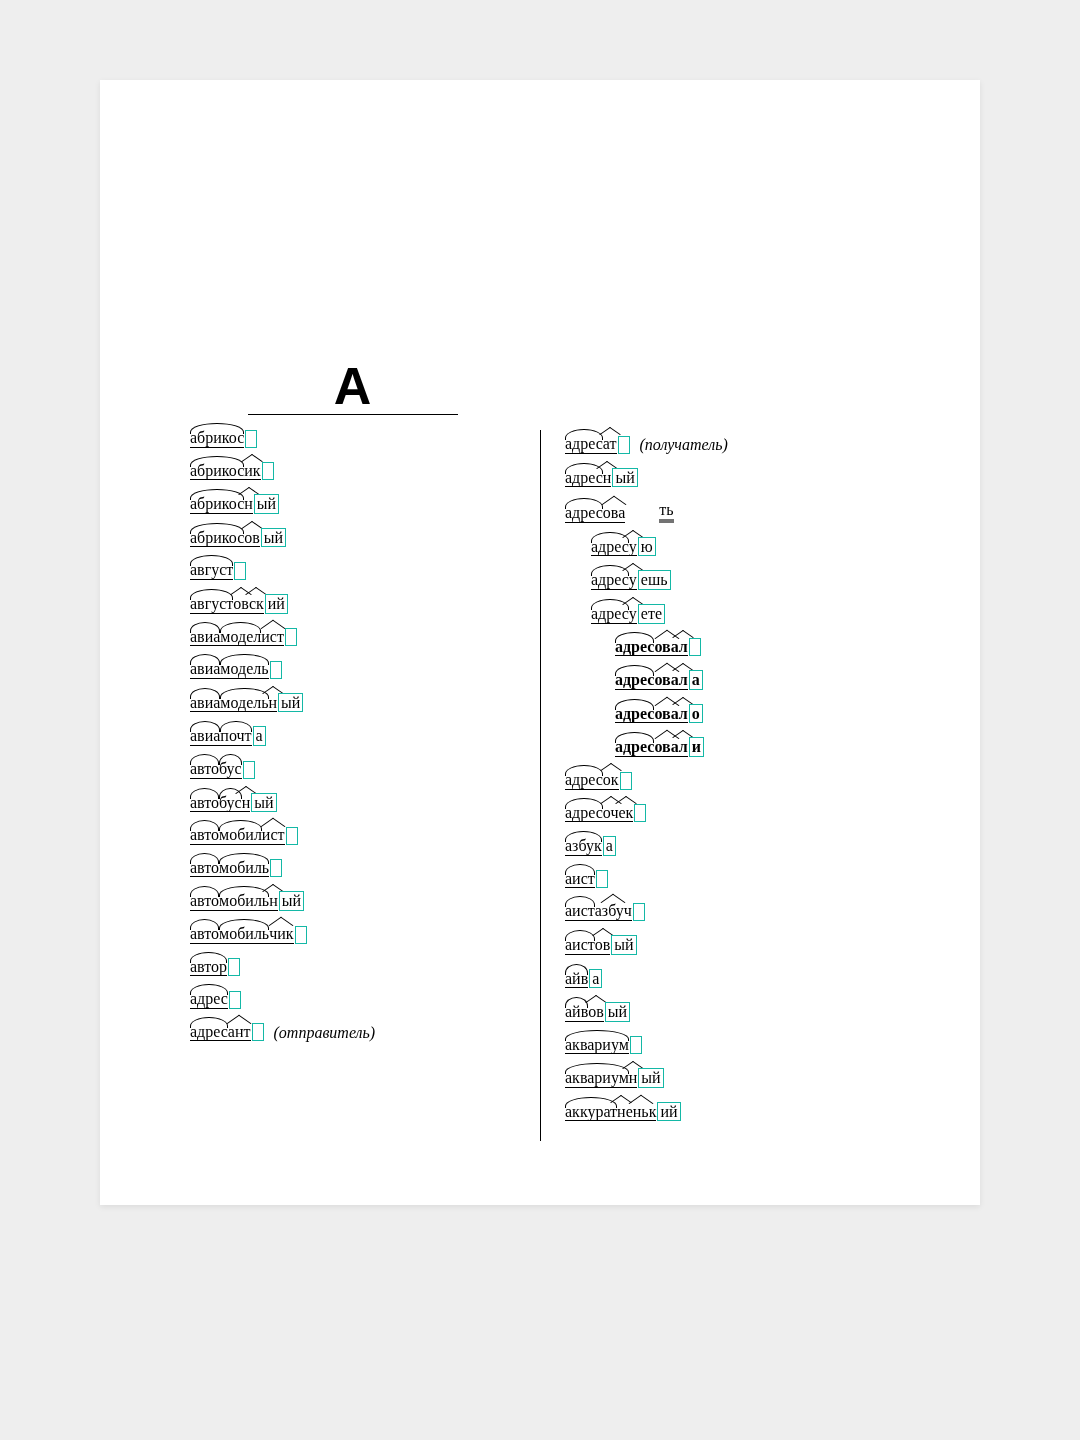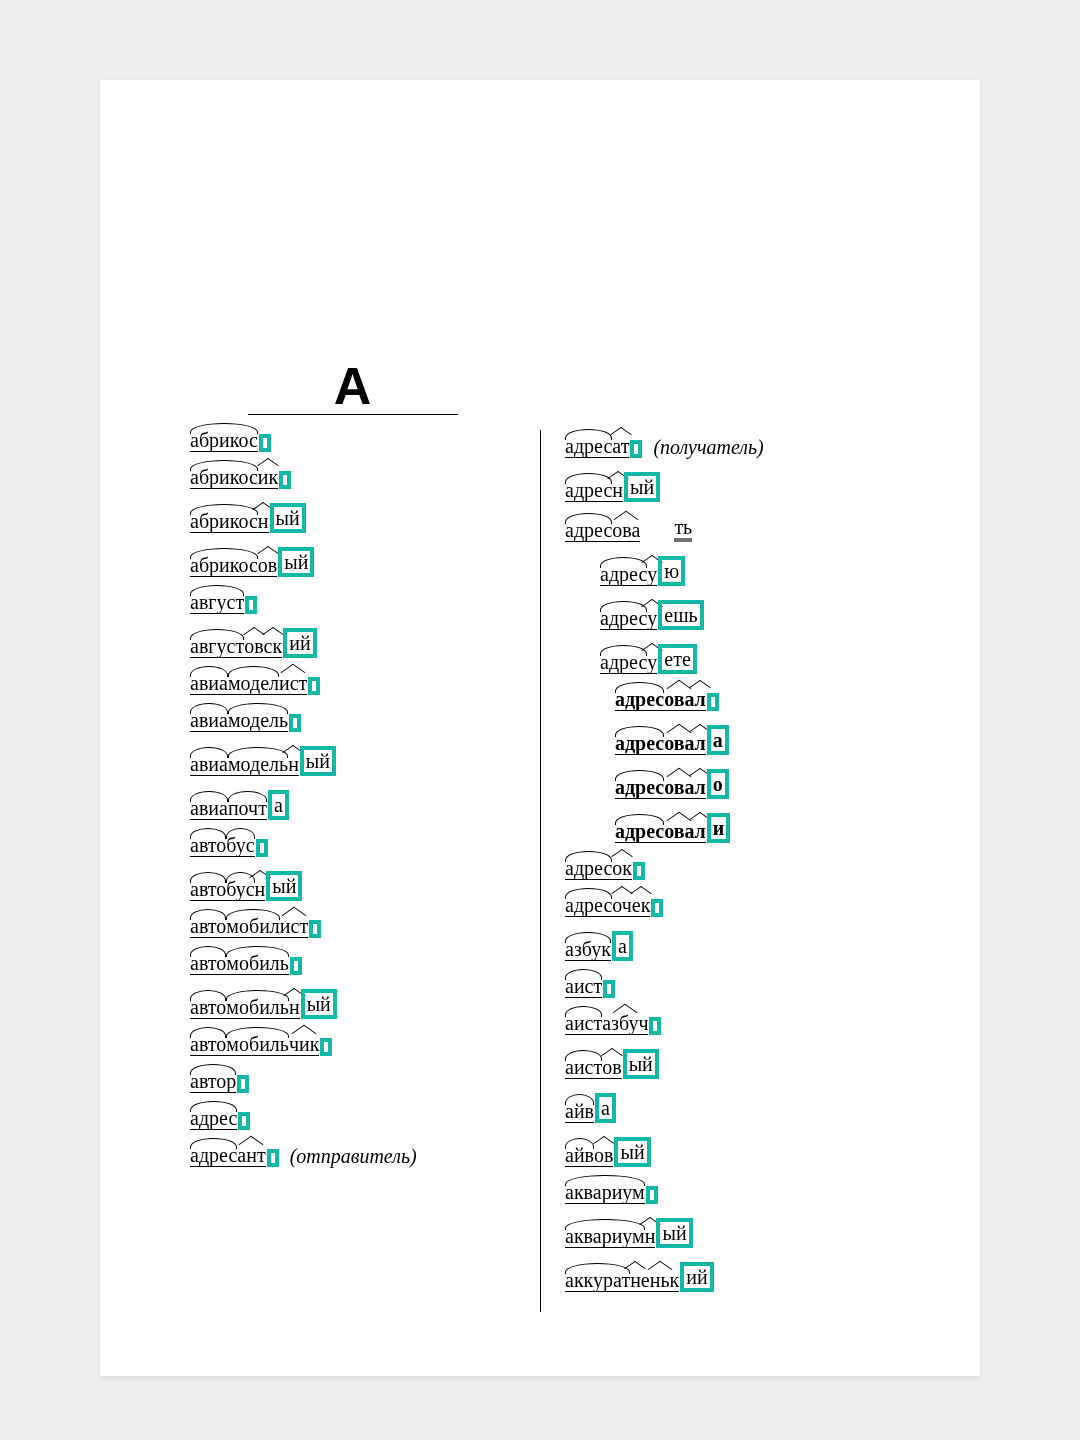--- a/index.html
+++ b/index.html
@@ -45,21 +45,21 @@
     font-weight: 900;
     font-size: 52px;
     line-height: 1;
   }
   .letter-head .rule {
     border-bottom: 1.5px solid #000;
     width: 210px;
     margin: 2px auto 0 auto;
   }
   .entry {
-    font-size: 20px;
+    font-size: 16px;
     line-height: 1.1;
     margin: 5px 0 14px 0;
     white-space: nowrap;
   }
   .morph {
     display: inline-block;
     position: relative;
     vertical-align: bottom;
   }
   .morph.root {
@@ -90,34 +90,34 @@
     border-left: 1.2px solid #000;
     border-top: 1.2px solid #000;
     transform: translateX(-50%) rotate(45deg) skew(-10deg,-10deg);
     transform-origin: center;
   }
   .morph.suffix.wide::before {
     width: 14px;
     height: 14px;
   }
   .morph.ending {
-    border: 4px solid #14b8a6;
+    border: 1px solid #14b8a6;
     padding: 0 2px;
     margin-left: 1px;
   }
   .morph.ending.zero {
     width: 12px;
     height: 18px;
     box-sizing: border-box;
   }
   .morph.plain {
      border-bottom: 4px solid #737373;
      margin-left: 34px;
   }
-  .indent1 { margin-left: 35px; }
+  .indent1 { margin-left: 26px; }
   .indent2 { margin-left: 50px; font-weight: bold; }
   .gloss {
     font-style: italic;
     margin-left: 6px;
   }
 </style>
 </head>
 <body>
 
 <div class="page">

